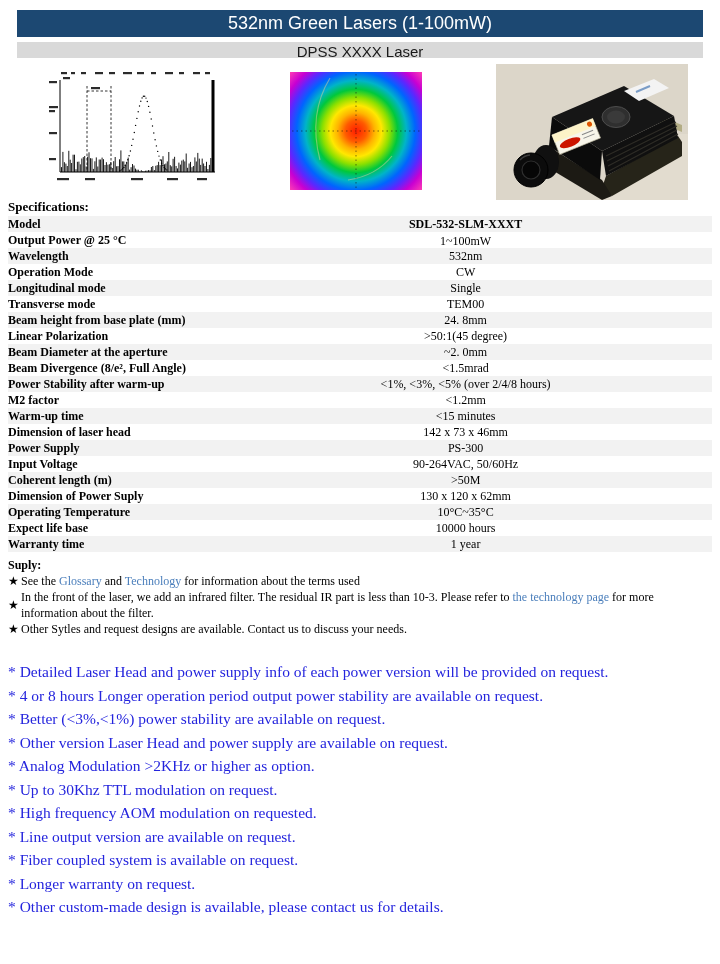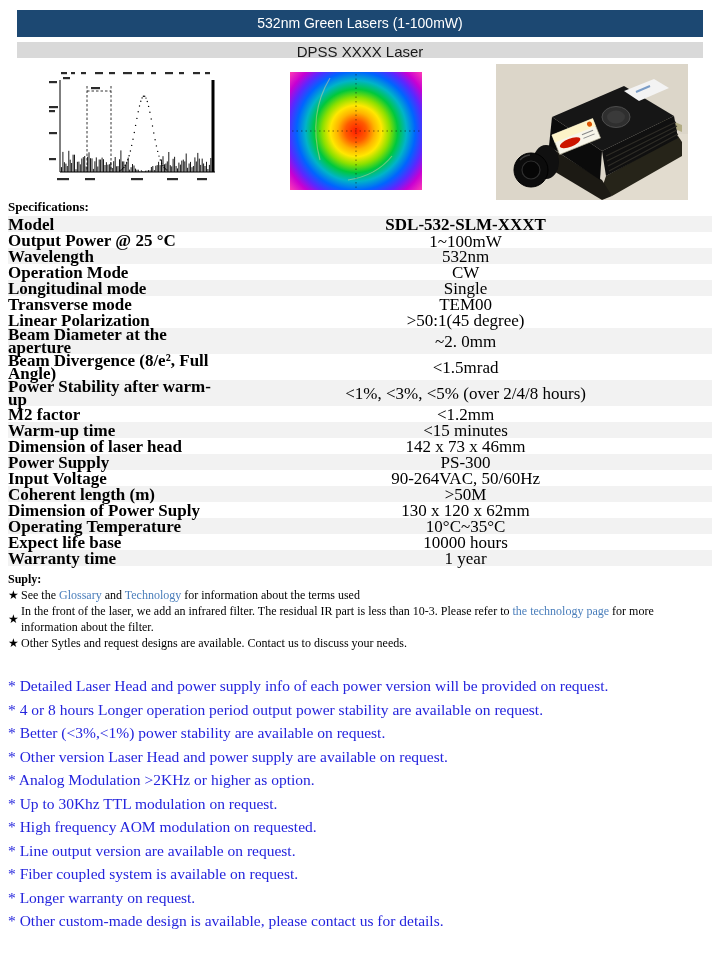--- a/index.html
+++ b/index.html
@@ -4,41 +4,41 @@
 <style>
   html,body{margin:0;padding:0;}
   body{
     width:720px;height:964px;background:#fff;overflow:hidden;
     font-family:"Liberation Serif", serif;color:#000;
     padding-top:10px;box-sizing:border-box;
   }
   .title-bar{
     margin:0 17px;height:27px;line-height:27px;text-align:center;
     background:#1c4872;color:#ffffff;
-    font-family:"Liberation Sans", sans-serif;font-size:14px;
+    font-family:"Liberation Sans", sans-serif;font-size:18px;
   }
   .subtitle-bar{
     margin:5px 17px 0;height:16px;line-height:20px;text-align:center;
     background:#d9d9d9;color:#1a1a1a;
     font-family:"Liberation Sans", sans-serif;font-size:15px;
   }
   .figures-row{display:flex;margin-top:6px;height:132px;align-items:flex-start;}
   .spectrum-box{margin-left:47px;width:175px;height:126px;background:#fff;margin-top:4px;}
   .beam-box{
     margin-left:68px;width:132px;height:118px;margin-top:8px;position:relative;
     background:radial-gradient(circle at 50% 50%,
       #ff1e00 0%, #ff5a00 12%, #ffb400 21%, #ffe800 29%,
       #8ce000 38%, #00c83c 47%, #00b4c8 57%, #0064ff 67%,
       #5a28ff 77%, #c800d2 87%, #ff3cb4 100%);
   }
   .beam-box svg{position:absolute;left:0;top:0;}
   .photo-box{margin-left:74px;width:192px;height:136px;margin-top:0;}
   .spec-heading{font-size:13px;font-weight:bold;margin:3px 0 2px 8px;line-height:15px;}
   table.specs{
-    border-collapse:collapse;margin:0 8px;width:704px;font-size:17px;
+    border-collapse:collapse;margin:0 8px;width:704px;font-size:12px;
     table-layout:fixed;
   }
   table.specs tr{height:16px;}
   table.specs tr.stripe{background:#f2f2f2;}
   table.specs td{padding:0;line-height:13px;vertical-align:middle;}
   td.lbl{width:30%;font-weight:bold;padding-left:4px;}
   td.val{text-align:center;}
   td.val.bold{font-weight:bold;}
   tr.tall{height:36px;}
   tr.tall td.val{vertical-align:top;padding-top:3px;}
@@ -203,20 +203,24 @@
           <td class="val">CW</td>
         </tr>
         <tr class="stripe">
           <td class="lbl">Longitudinal mode</td>
           <td class="val">Single</td>
         </tr>
         <tr>
           <td class="lbl">Transverse mode</td>
           <td class="val">TEM00</td>
         </tr>
+        <tr class="stripe">
+          <td class="lbl">Beam height from base plate (mm)</td>
+          <td class="val">24. 8mm</td>
+        </tr>
         <tr>
           <td class="lbl">Linear Polarization</td>
           <td class="val">&gt;50:1(45 degree)</td>
         </tr>
         <tr class="stripe">
           <td class="lbl">Beam Diameter at the aperture</td>
           <td class="val">~2. 0mm</td>
         </tr>
         <tr>
           <td class="lbl">Beam Divergence (8/e², Full Angle)</td>

